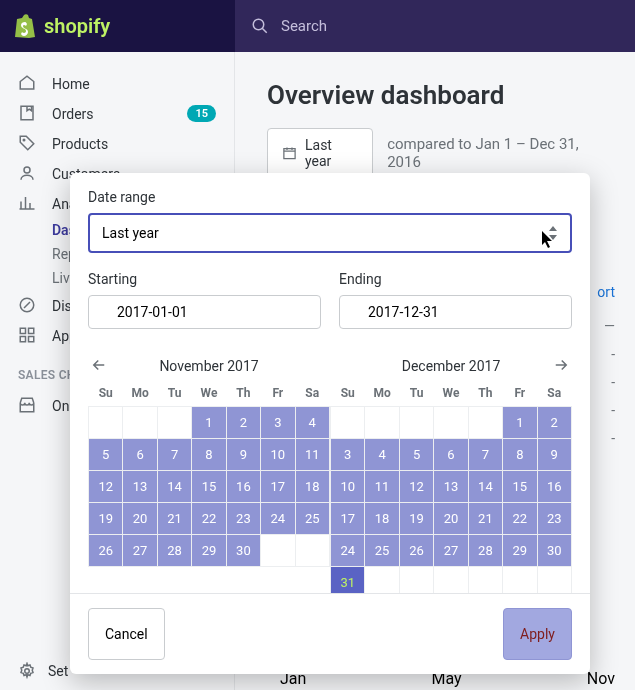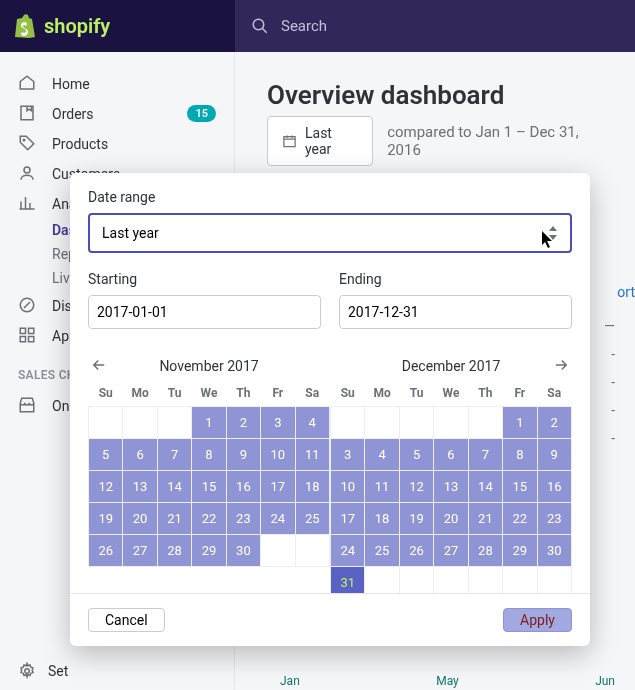--- a/index.html
+++ b/index.html
@@ -11,53 +11,53 @@
 .search svg{margin-right:12px}
 .layout{display:flex;height:638px}
 .sidebar{width:235px;background:#f5f6f8;border-right:1px solid #e3e5e8;padding-top:16px;font-size:14px;color:#2e3338}
 .nav-item{display:flex;align-items:flex-end;padding:6px 18px;cursor:pointer}
 .nav-item svg{margin-right:16px;flex-shrink:0}
 .nav-item .badge{margin-left:auto;background:#00a8b4;color:#fff;border-radius:10px;font-size:11px;padding:2px 8px;font-weight:600}
 .sub{padding:4px 18px 4px 52px;color:#6b7177;font-size:14px;cursor:pointer}
 .sub.active{color:#3d3b9e;font-weight:600}
 .section-head{padding:18px 18px 8px;font-size:12px;color:#8a9099;font-weight:600;letter-spacing:.3px}
 .main{flex:1;padding:28px 32px;background:#f5f6f8;position:relative}
-h1{font-size:26px;font-weight:600;color:#2e3338;margin-bottom:6px}
+h1{font-size:26px;font-weight:600;color:#2e3338;margin-bottom:18px}
 .range-row{display:flex;align-items:center;gap:14px}
 .range-btn{display:flex;align-items:center;gap:8px;padding:8px 14px;background:#fff;border:1px solid #c9cccf;border-radius:4px;font-size:14px;color:#2e3338;cursor:pointer}
 .compared{color:#6b7177;font-size:15px}
 .popover{position:absolute;left:70px;top:173px;width:520px;background:#fff;border-radius:6px;box-shadow:0 8px 28px rgba(0,0,0,.25);z-index:50}
 .pop-body{padding:16px 18px 6px;max-height:420px;overflow-y:auto}
 .pop-body::-webkit-scrollbar{width:8px}
 .pop-body::-webkit-scrollbar-thumb{background:#bcc0c4;border-radius:4px}
 .lbl{font-size:14px;color:#2e3338;margin-bottom:8px}
 .select{width:100%;border:2px solid #474fb8;border-radius:4px;padding:10px 12px;font-size:14px;display:flex;justify-content:space-between;align-items:center;margin-bottom:18px;position:relative}
 .cursor{position:absolute;right:14px;top:16px}
 .date-inputs{display:flex;gap:18px;margin-bottom:23px}
 .date-col{flex:1}
-.date-field{width:100%;border:1px solid #c9cccf;border-radius:4px;padding:8px 8px;font-size:14px}
+.date-field{width:100%;border:1px solid #c9cccf;border-radius:4px;padding:8px 28px;font-size:14px}
 .cals{display:flex;}
 .cal{flex:1}
 .cal-head{display:flex;align-items:center;justify-content:center;position:relative;padding:6px 0;font-size:14px;color:#2e3338}
 .cal-nav{position:absolute;top:4px;cursor:pointer;color:#6b7177}
 .cal-nav.prev{left:2px}
 .cal-nav.next{right:2px}
 table.cal-grid{width:100%;border-collapse:collapse;font-size:13px;table-layout:fixed}
 .cal-grid th{font-weight:700;color:#6b7177;padding:6px 0;font-size:12px}
 .cal-grid td{text-align:center;padding:0;height:32px;border:1px solid #eceef0;background:#fff;color:#2e3338}
 .cal-grid td.sel{background:#8f95d4;color:#fff}
 .cal-grid td.endp{background:#5a63c4;color:#bef264}
 .cal-grid td.empty{background:#fff}
 .pop-foot{border-top:1px solid #e3e5e8;padding:14px 18px;display:flex;justify-content:space-between}
-.btn{padding:3px 16px;border-radius:4px;font-size:14px;cursor:pointer;border:1px solid #c9cccf;background:#fff}
+.btn{padding:17px 16px;border-radius:4px;font-size:14px;cursor:pointer;border:1px solid #c9cccf;background:#fff}
 .btn.primary{background:#a2a8e0;border-color:#8f95d4;color:#7f1d1d}
 .settings-row{position:absolute;bottom:10px;left:18px;display:flex;align-items:center;gap:12px;color:#2e3338;font-size:14px}
-.report-link{position:absolute;right:0;top:232px;color:#1a73d6;font-size:14px;}
+.report-link{position:absolute;right:0;top:232px;color:#1a73d6;font-size:14px;padding-right:20px}
 .dash-lines{position:absolute;right:20px;top:260px;color:#6b7177;font-size:14px;text-align:right;line-height:28px}
-.months-axis{position:absolute;bottom:2px;left:280px;right:20px;display:flex;justify-content:space-between;color:#0f766e;font-size:12px}
+.months-axis{position:absolute;bottom:2px;left:280px;right:20px;display:flex;justify-content:space-between;color:#000000;font-size:16px}
 </style>
 </head>
 <body>
 
 <div class="topbar">
   <div class="logo-wrap">
     <svg width="22" height="24" viewBox="0 0 22 24">
         <path fill="#95bf47" d="M18 5l-3-1-1-3c-1-1-3-1-4 0L8 4 3 5 1 23l14 1 6-1z"></path>
         <path fill="#fff" d="M11 8c-2 0-4 1-4 3 0 4 5 3 5 6 0 1-1 2-2 2s-2-1-2-1l-1 2s1 2 3 2 4-2 4-4c0-4-5-3-5-6 0-1 1-1 1-1 1 0 2 1 2 1l1-2s-1-2-2-2z"></path>
       </svg>
@@ -156,21 +156,21 @@
       <span class="compared">compared to Jan 1 – Dec 31, 2016</span>
     </div>
     <span class="report-link">ort</span>
     <div class="dash-lines">—<br>-<br>-<br>-<br>-</div>
   </div>
 </div>
 
 <div class="months-axis">
   <span>Jan</span>
   <span>May</span>
-  <span>Jun</span>
+  <span>Nov</span>
 </div>
 
 <div class="popover">
   <div class="pop-body">
     <div class="lbl">Date range</div>
     <div class="select">
       <span>Last year</span>
       <svg width="10" height="14" viewBox="0 0 10 14" fill="#6b7177">
           <path d="M5 0l4 5H1zM5 14l4-5H1z"></path>
         </svg>

